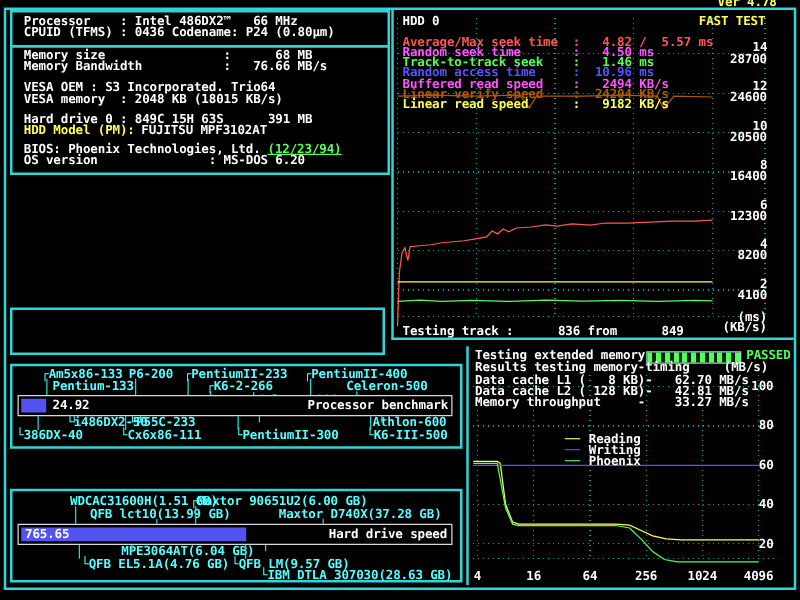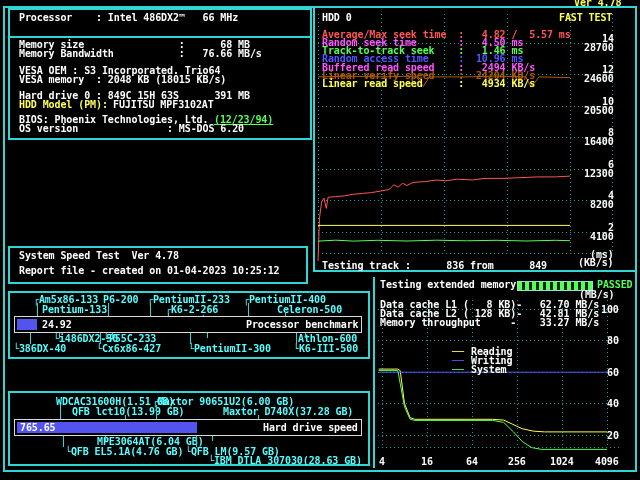--- a/index.html
+++ b/index.html
@@ -66,54 +66,53 @@
 
   <div class="box" style="left:3px;top:6px;width:630px;height:462px;"></div>
   <div class="vline" style="left:313px;top:8px;height:263px;"></div>
   <div class="hline" style="left:313px;top:270px;width:322px;"></div>
   <div class="vline" style="left:373px;top:277px;height:191px;"></div>
 
   <div class="abs yellow" style="left:574px;top:-2px;">Ver 4.78</div>
 
   <div class="box" style="left:8px;top:8px;width:300px;height:26px;"></div>
   <div class="abs" style="left:19px;top:13px;">Processor    : Intel 486DX2™   66 MHz</div>
+  <div class="abs" style="left:19px;top:22px;">CPUID (TFMS) : 0436 Codename: P24 (0.80µm)</div>
 
   <div class="box" style="left:8px;top:36px;width:300px;height:100px;"></div>
   <div>
       <span class="lbl" style="left: 19px; top: 40px;">Memory size                :      68 MB</span>
       <span class="lbl" style="left: 19px; top: 49px;">Memory Bandwidth           :   76.66 MB/s</span>
       <span class="lbl" style="left: 19px; top: 66px;">VESA OEM : S3 Incorporated. Trio64</span>
       <span class="lbl" style="left: 19px; top: 75px;">VESA memory  : 2048 KB (18015 KB/s)</span>
       <span class="lbl" style="left: 19px; top: 91px;">Hard drive 0 : 849C 15H 63S      391 MB</span>
       <span class="lbl" style="left: 19px; top: 100px; color: rgb(255, 255, 85);">HDD Model (PM):</span>
       <span class="lbl" style="left: 113px; top: 100px;">FUJITSU MPF3102AT</span>
       <span class="lbl" style="left: 19px; top: 115px;">BIOS: Phoenix Technologies, Ltd. </span>
       <span class="lbl" style="left: 214px; top: 115px; color: rgb(85, 255, 85); text-decoration: underline;">(12/23/94)</span>
       <span class="lbl" style="left: 19px; top: 124px;">OS version               : MS-DOS 6.20</span>
     </div>
 
   <div class="box" style="left:8px;top:246px;width:296px;height:34px;"></div>
-  <div class="abs" style="left:19px;top:251px;">System Speed Test  Ver 4.78</div>
-  <div class="abs" style="left:19px;top:266px;">Report file - created on 01-04-2023 10:25:12</div>
 
   <div class="box" style="left:8px;top:291px;width:358px;height:64px;"></div>
   <div>
       <span class="lbl" style="left: 33px; top: 295px; color: rgb(85, 255, 255);">┌Am5x86-133</span>
       <span class="lbl" style="left: 103px; top: 295px; color: rgb(85, 255, 255);">P6-200</span>
       <span class="lbl" style="left: 147px; top: 295px; color: rgb(85, 255, 255);">┌PentiumII-233</span>
       <span class="lbl" style="left: 243px; top: 295px; color: rgb(85, 255, 255);">┌PentiumII-400</span>
       <span class="lbl" style="left: 42px; top: 305px; color: rgb(85, 255, 255);">Pentium-133</span>
       <span class="lbl" style="left: 165px; top: 305px; color: rgb(85, 255, 255);">┌K6-2-266</span>
       <span class="lbl" style="left: 277px; top: 305px; color: rgb(85, 255, 255);">Celeron-500</span>
       <span class="lbl" style="left: 53px; top: 334px; color: rgb(85, 255, 255);">└i486DX2-50</span>
       <span class="lbl" style="left: 103px; top: 334px; color: rgb(85, 255, 255);">└P55C-233</span>
       <span class="lbl" style="left: 200px; top: 316px; color: rgb(85, 255, 255);">└Celeron-333</span>
       <span class="lbl" style="left: 298px; top: 334px; color: rgb(85, 255, 255);">Athlon-600</span>
       <span class="lbl" style="left: 13px; top: 344px; color: rgb(85, 255, 255);">└386DX-40</span>
-      <span class="lbl" style="left: 96px; top: 344px; color: rgb(85, 255, 255);">└Cx6x86-427</span>
+      <span class="lbl" style="left: 96px; top: 344px; color: rgb(85, 255, 255);">└Cx6x86-111</span>
       <span class="lbl" style="left: 188px; top: 344px; color: rgb(85, 255, 255);">└PentiumII-300</span>
       <span class="lbl" style="left: 293px; top: 344px; color: rgb(85, 255, 255);">└K6-III-500</span>
     </div>
   <div>
       <div class="tick" style="left: 37px; top: 303px; height: 13px;"></div>
       <div class="tick" style="left: 108px; top: 303px; height: 13px;"></div>
       <div class="tick" style="left: 150px; top: 303px; height: 13px;"></div>
       <div class="tick" style="left: 248px; top: 303px; height: 13px;"></div>
       <div class="tick" style="left: 168px; top: 313px; height: 3px;"></div>
       <div class="tick" style="left: 285px; top: 313px; height: 3px;"></div>
@@ -161,21 +160,21 @@
 
   <div class="abs white" style="left:322px;top:13px;">HDD 0</div>
   <div class="abs yellow" style="left:559px;top:13px;">FAST TEST</div>
   <div>
       <span class="lbl" style="left: 322px; top: 30px; color: rgb(255, 85, 85); text-align: right;">Average/Max seek time  :   4.82 /  5.57 ms</span>
       <span class="lbl" style="left: 322px; top: 38px; color: rgb(255, 85, 255);">Random seek time       :   4.50 ms</span>
       <span class="lbl" style="left: 322px; top: 46px; color: rgb(85, 255, 85);">Track-to-track seek    :   1.46 ms</span>
       <span class="lbl" style="left: 322px; top: 54px; color: rgb(85, 85, 255); text-align: right;">Random access time     :  10.96 ms</span>
       <span class="lbl" style="left: 322px; top: 63px; color: rgb(255, 85, 255);">Buffered read speed    :   2494 KB/s</span>
       <span class="lbl" style="left: 322px; top: 71px; color: rgb(176, 90, 0);">Linear verify speed    :  24204 KB/s</span>
-      <span class="lbl" style="left: 322px; top: 79px; color: rgb(255, 255, 85);">Linear read speed      :   4934 KB/s</span>
+      <span class="lbl" style="left: 322px; top: 79px; color: rgb(255, 255, 85);">Linear read speed      :   9182 KB/s</span>
     </div>
   <div>
       <span class="lbl" style="left: 602px; top: 34px;">14</span>
       <span class="lbl" style="left: 584px; top: 43px;">28700</span>
       <span class="lbl" style="left: 602px; top: 65px;">12</span>
       <span class="lbl" style="left: 584px; top: 74px;">24600</span>
       <span class="lbl" style="left: 602px; top: 97px;">10</span>
       <span class="lbl" style="left: 584px; top: 106px;">20500</span>
       <span class="lbl" style="left: 608px; top: 128px;">8</span>
       <span class="lbl" style="left: 584px; top: 137px;">16400</span>
@@ -186,20 +185,21 @@
       <span class="lbl" style="left: 608px; top: 223px;">2</span>
       <span class="lbl" style="left: 590px; top: 232px;">4100</span>
       <span class="lbl" style="left: 590px; top: 250px;">(ms)</span>
       <span class="lbl" style="left: 578px; top: 258px;">(KB/s)</span>
     </div>
   <div class="abs" style="left:322px;top:261px;">Testing track :      836 from      849</div>
 
   <div class="abs" style="left:380px;top:280px;">Testing extended memory...</div>
   <div class="pbar" style="left:517px;top:281px;width:74px;height:8px;"></div>
   <div class="abs green" style="left:597px;top:280px;">PASSED</div>
+  <div class="abs" style="left:380px;top:290px;">Results testing memory-timing</div>
   <div class="abs" style="left:579px;top:290px;">(MB/s)</div>
   <div>
       <span class="lbl" style="left: 380px; top: 300px;">Data cache L1 (   8 KB)-   62.70 MB/s</span>
       <span class="lbl" style="left: 380px; top: 309px;">Data cache L2 ( 128 KB)-   42.81 MB/s</span>
       <span class="lbl" style="left: 380px; top: 318px;">Memory throughput     -    33.27 MB/s</span>
     </div>
   <div>
       <span class="lbl" style="left: 601px; top: 305px;">100</span>
       <span class="lbl" style="left: 607px; top: 336px;">80</span>
       <span class="lbl" style="left: 607px; top: 368px;">60</span>
@@ -215,16 +215,16 @@
       <span class="lbl" style="left: 595px; top: 457px;">4096</span>
     </div>
   <div>
       <span class="lbl" style="left: 452px; top: 347px; color: rgb(255, 255, 85);">──</span>
       <span class="lbl" style="left: 452px; top: 356px; color: rgb(85, 85, 255);">──</span>
       <span class="lbl" style="left: 452px; top: 365px; color: rgb(85, 255, 85);">──</span>
     </div>
   <div>
       <span class="lbl" style="left: 471px; top: 347px;">Reading</span>
       <span class="lbl" style="left: 471px; top: 356px;">Writing</span>
-      <span class="lbl" style="left: 471px; top: 365px;">System</span>
+      <span class="lbl" style="left: 471px; top: 365px;">Phoenix</span>
     </div>
 
 </div>
 
 </body></html>

